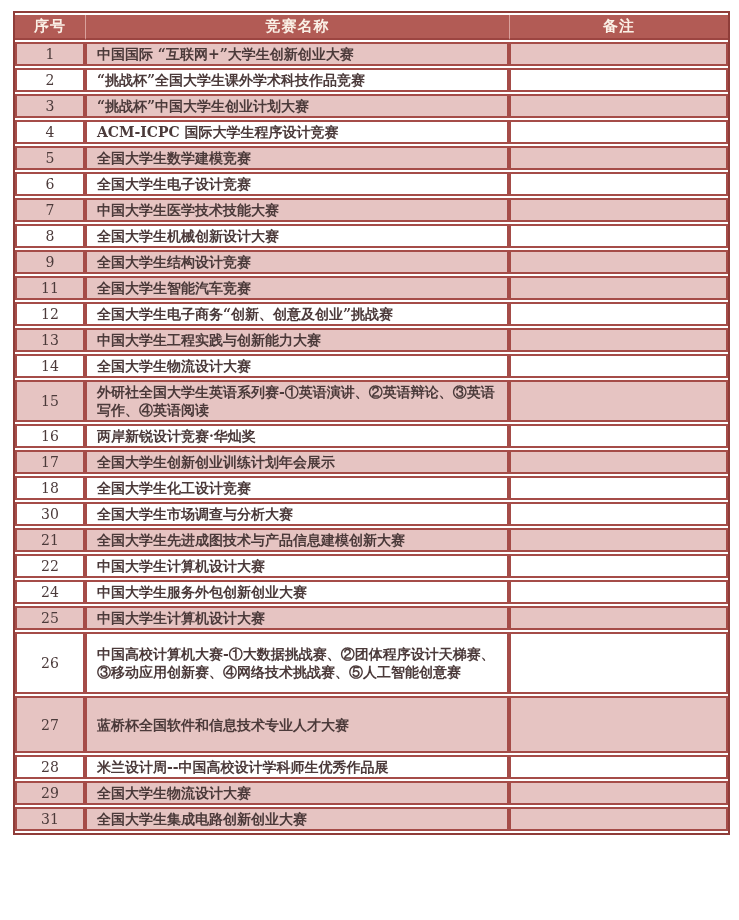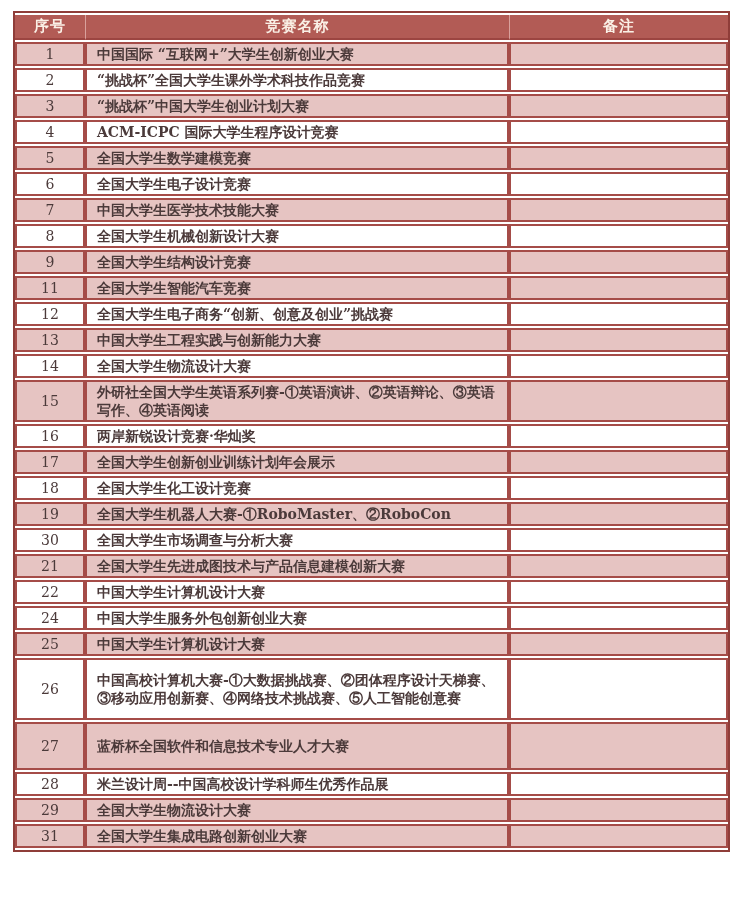--- a/index.html
+++ b/index.html
@@ -65,21 +65,21 @@
     font-weight: bold;
   }
   td.remark { }
 
   tr.pink td  { background: #e6c4c2; }
   tr.white td { background: #ffffff; }
 
   
   tr.h2 td { height: 40px; }
   tr.h3 td { height: 62px; }
-  tr.h2s td { height: 48px; }
+  tr.h2s td { height: 57px; }
 </style>
 </head>
 <body>
 
 <div class="table-wrap">
   <table class="comp-table">
     <colgroup>
       <col class="c-no">
       <col class="c-name">
       <col class="c-remark">
@@ -171,25 +171,20 @@
         <tr class="pink">
           <td class="no">17</td>
           <td class="name">全国大学生创新创业训练计划年会展示</td>
           <td class="remark"></td>
         </tr>
         <tr class="white">
           <td class="no">18</td>
           <td class="name">全国大学生化工设计竞赛</td>
           <td class="remark"></td>
         </tr>
-        <tr class="pink">
-          <td class="no">19</td>
-          <td class="name">全国大学生机器人大赛-①RoboMaster、②RoboCon</td>
-          <td class="remark"></td>
-        </tr>
         <tr class="white">
           <td class="no">30</td>
           <td class="name">全国大学生市场调查与分析大赛</td>
           <td class="remark"></td>
         </tr>
         <tr class="pink">
           <td class="no">21</td>
           <td class="name">全国大学生先进成图技术与产品信息建模创新大赛</td>
           <td class="remark"></td>
         </tr>

